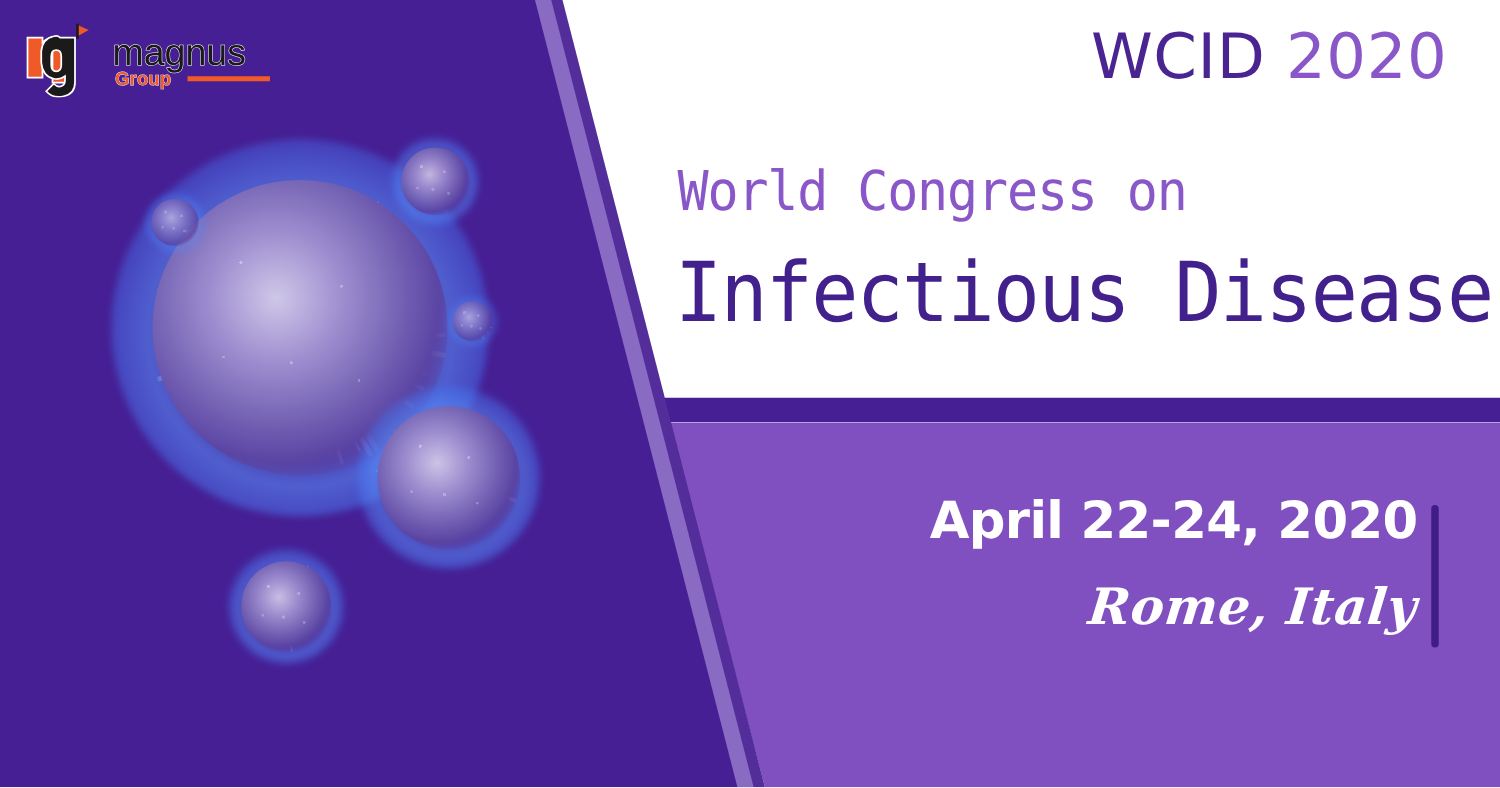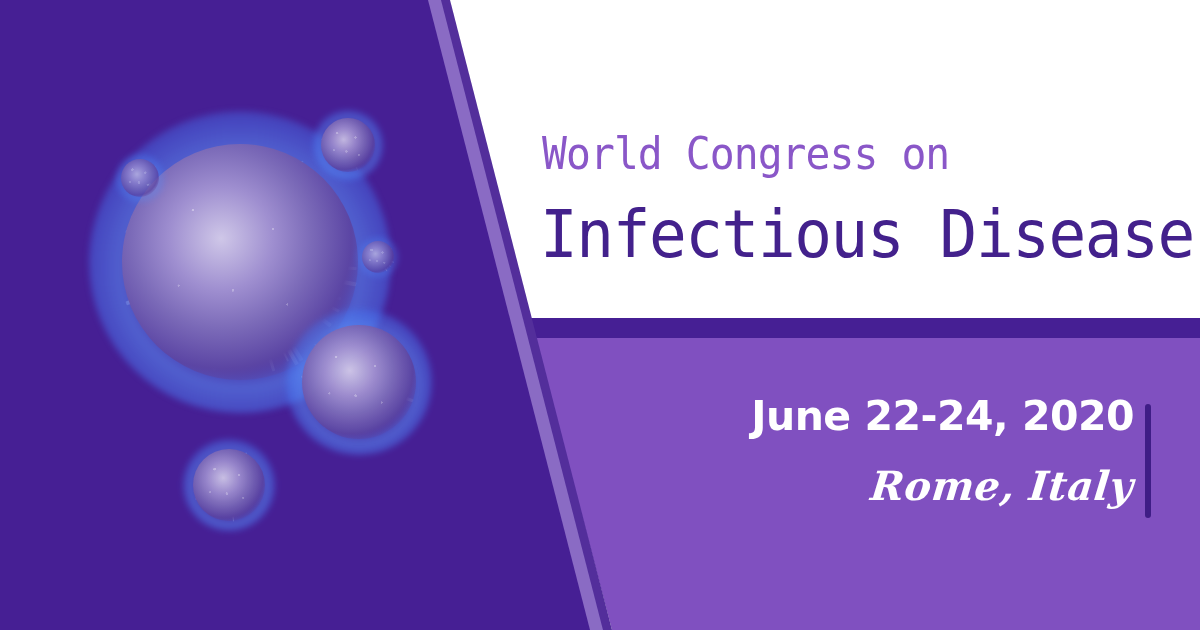--- a/index.html
+++ b/index.html
@@ -522,22 +522,43 @@
           <i style="height: 9.27162px; width: 1px; margin-left: -0.5px; margin-top: -9.27162px; transform: rotate(304.426deg); opacity: 0.94;"></i>
           <i style="height: 10.0357px; width: 1px; margin-left: -0.5px; margin-top: -10.0357px; transform: rotate(323.368deg); opacity: 0.49;"></i>
           <i style="height: 13.9542px; width: 1px; margin-left: -0.5px; margin-top: -13.9542px; transform: rotate(328.83deg); opacity: 0.91;"></i>
           <i style="height: 13.8101px; width: 1px; margin-left: -0.5px; margin-top: -13.8101px; transform: rotate(342.978deg); opacity: 0.71;"></i>
         </div>
         <div class="core"></div>
         <div class="fuzz"></div>
       </div>
     </div>
 
-
+  <div class="logo">
+    <svg width="210" height="64" viewBox="0 0 210 64" xmlns="http://www.w3.org/2000/svg" aria-hidden="true">
+      <g>
+
+        <path d="M4 16 h12 v4 q5 -5 11 -4 q7 1 9 7 v29 h-12 V28 q0 -4 -4 -4 q-4 0 -4 4 v20 H4 Z" fill="#F05A28" stroke="#ffffff" stroke-width="1.4"></path>
+
+        <path d="M30 16 h12 v36 q0 9 -9 11 q-9 2 -14 -4 l6 -6 q3 3 6 2 q3 -1 3 -5 v-3 q-4 3 -9 2 q-9 -2 -10 -13 V27 q1 -10 10 -12 q3 -1 5 1 Z M27 26 q-4 0 -4 5 v7 q0 5 4 5 q4 0 4 -5 v-7 q0 -5 -4 -5 Z" fill="#1A1A1A" stroke="#ffffff" stroke-width="1.4"></path>
+
+        <path d="M44 6 l9 4 l-9 5 Z" fill="#F05A28"></path>
+        <rect x="43" y="5" width="2" height="12" fill="#1A1A1A"></rect>
+      </g>
+      <g>
+        <text x="72" y="38" font-family="'Liberation Sans', sans-serif" font-size="30" fill="#1A1A1A" stroke="#ffffff" stroke-width="0.8" paint-order="stroke">magnus</text>
+        <text x="74" y="54" font-family="'Liberation Sans', sans-serif" font-size="15" font-weight="bold" fill="#F05A28" stroke="#ffffff" stroke-width="0.6" paint-order="stroke">Group</text>
+        <rect x="132" y="47" width="66" height="4" fill="#F05A28"></rect>
+      </g>
+    </svg>
+  </div>
+
+  <div class="wcid">
+    <span class="abbr">WCID</span><span>&nbsp;</span><span class="year">2020</span>
+  </div>
 
   <div class="congress-on">World Congress on</div>
   <div class="topic">Infectious Diseases</div>
 
-  <div class="dates">June 22-24, 2020</div>
+  <div class="dates">April 22-24, 2020</div>
   <div class="venue">Rome, Italy</div>
   <div class="accent-bar"></div>
 
 </div>
 
 </body></html>

